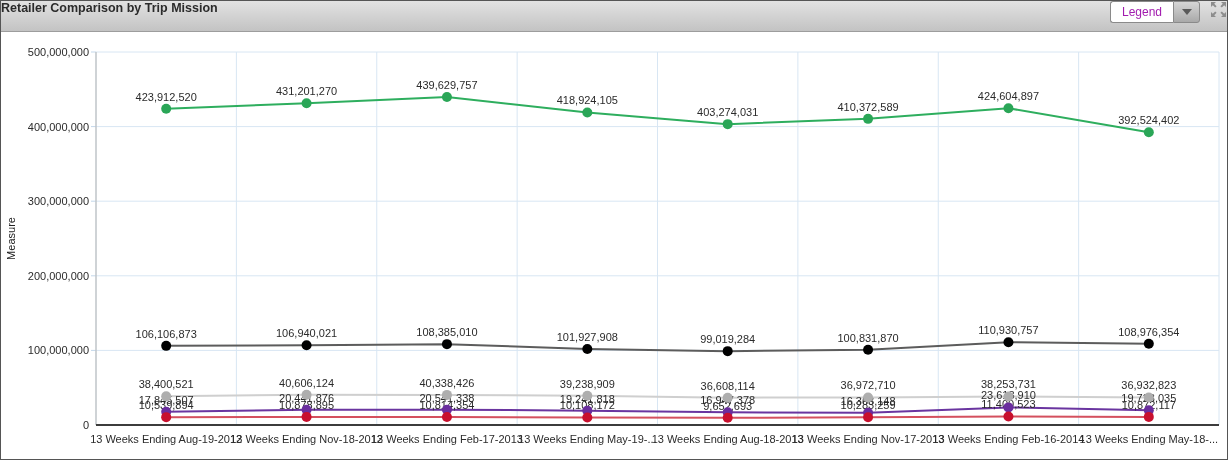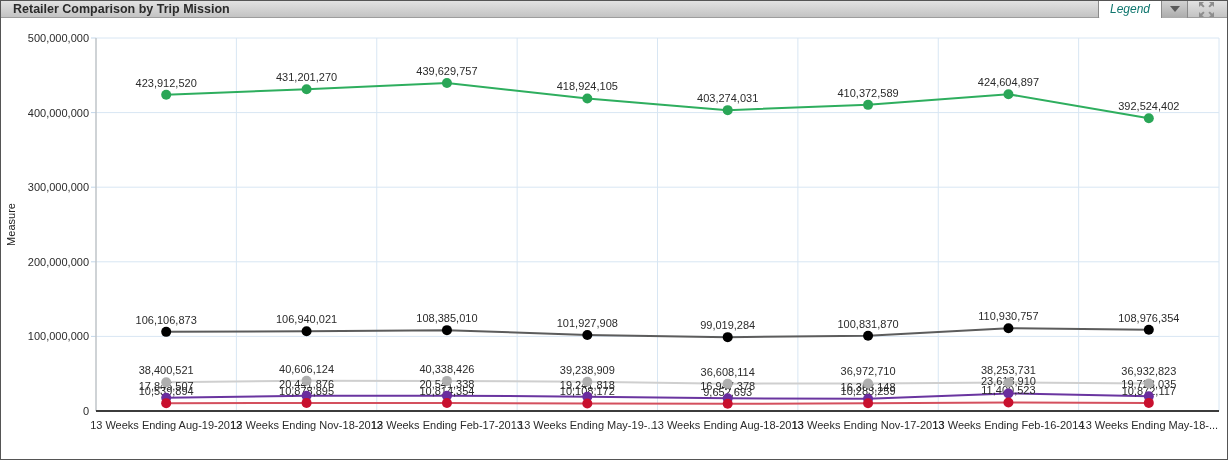--- a/index.html
+++ b/index.html
@@ -1,32 +1,32 @@
 <!DOCTYPE html>
 <html><head>
 <meta charset="utf-8">
 <style>
   html,body{margin:0;padding:0;background:#fff;font-family:"Liberation Sans",sans-serif;}
   .widget{
     position:relative;width:1228px;height:460px;box-sizing:border-box;
     border:1px solid #555;background:#fff;overflow:hidden;
   }
   .header{
-    height:17px;display:flex;align-items:center;
+    height:31px;display:flex;align-items:flex-start;
     background:linear-gradient(#e2e2e2,#c3c3c3);
     border-bottom:1px solid #9d9d9d;
-    padding:0 12px;box-sizing:border-box;
+    padding:0 0;box-sizing:border-box;
   }
   .title{font-size:12.5px;font-weight:bold;color:#2b2b2b;flex:0 0 auto;}
   .spacer{flex:1 1 auto;}
   .legend-ctl{display:flex;align-items:center;height:22px;margin-right:10px;}
   .legend-field{
     width:62px;height:20px;background:#fff;border:1px solid #8a8a8a;border-right:none;
     border-radius:3px 0 0 3px;display:flex;align-items:center;justify-content:center;
-    font-size:12px;color:#0f766e;cursor:pointer;font-style:italic;
+    font-size:12px;color:#a21caf;cursor:pointer;
   }
   .legend-btn{
     width:27px;height:22px;box-sizing:border-box;border:1px solid #8a8a8a;
     border-radius:0 3px 3px 0;background:linear-gradient(#d6d6d6,#a9a9a9);
     display:flex;align-items:center;justify-content:center;cursor:pointer;
   }
   .caret{width:0;height:0;border-left:5px solid transparent;border-right:5px solid transparent;border-top:6px solid #5a5a5a;}
   .max-icon{width:17px;height:17px;cursor:pointer;display:block;}
   .chart-wrap{position:relative;width:1226px;height:427px;background:#fff;}
   svg text{font-family:"Liberation Sans",sans-serif;}

